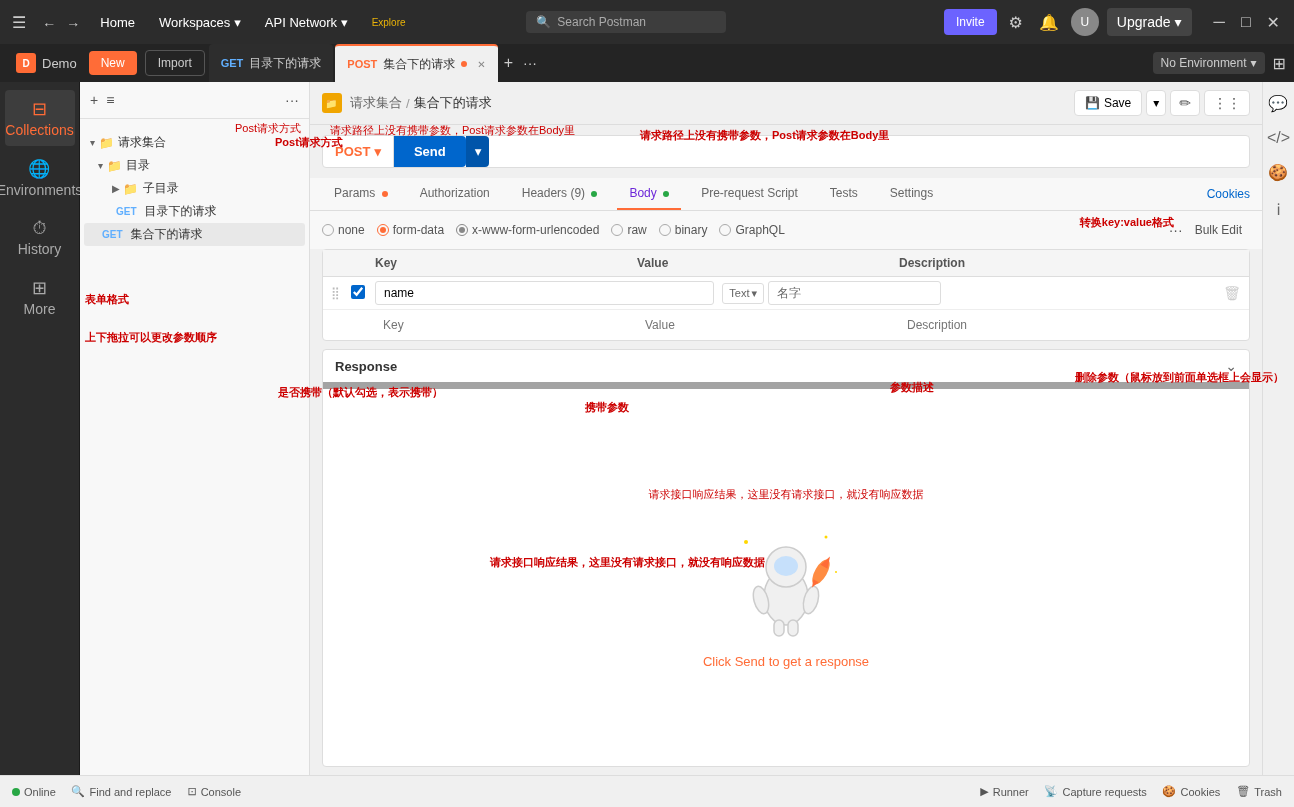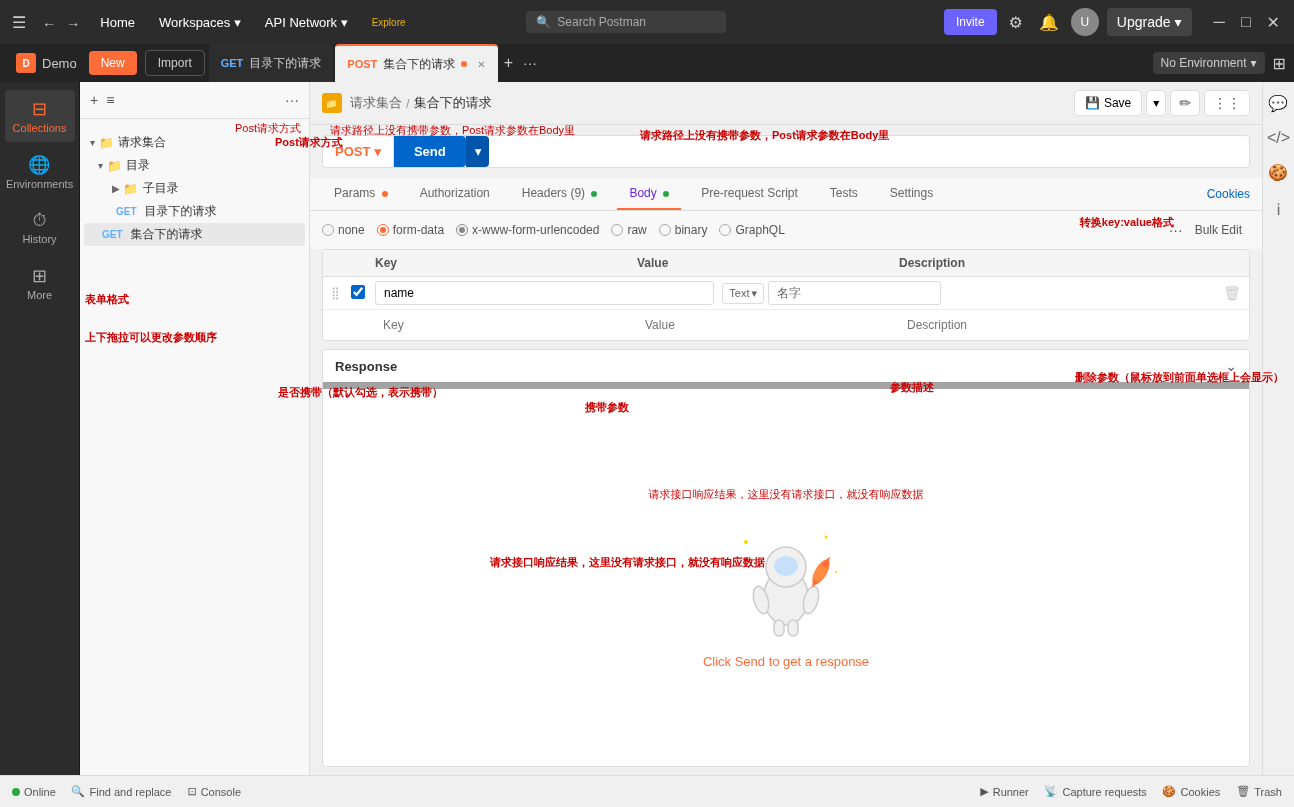--- a/index.html
+++ b/index.html
@@ -45,21 +45,21 @@
 
     
     .main-area { display: flex; height: calc(807px - 44px - 38px - 32px); }
 
     
     .sidebar { width: 80px; background: #2c2c2c; display: flex; flex-direction: column; align-items: center; padding: 8px 0; gap: 4px; border-right: 1px solid #1a1a1a; }
     .sidebar-item { display: flex; flex-direction: column; align-items: center; gap: 2px; padding: 8px 4px; cursor: pointer; border-radius: 4px; width: 70px; }
     .sidebar-item.active { background: #3d3d3d; }
     .sidebar-item-icon { font-size: 18px; color: #aaa; }
     .sidebar-item-icon.active { color: #ff6c37; }
-    .sidebar-item-label { font-size: 11px; color: #aaa; text-align: left; }
+    .sidebar-item-label { font-size: 14px; color: #aaa; text-align: left; }
     .sidebar-item-label.active { color: #ff6c37; }
 
     
     .collections-panel { width: 230px; background: #f8f8f8; border-right: 1px solid #ddd; display: flex; flex-direction: column; }
     .panel-toolbar { display: flex; align-items: center; padding: 8px; gap: 4px; border-bottom: 1px solid #e0e0e0; }
     .panel-toolbar-icon { font-size: 14px; color: #555; cursor: pointer; padding: 2px; }
 
     .tree-view { flex: 1; overflow-y: auto; padding: 4px; }
     .tree-item { padding: 3px 6px; cursor: pointer; border-radius: 3px; display: flex; align-items: center; gap: 4px; }
     .tree-item.selected { background: #e8e8e8; }

